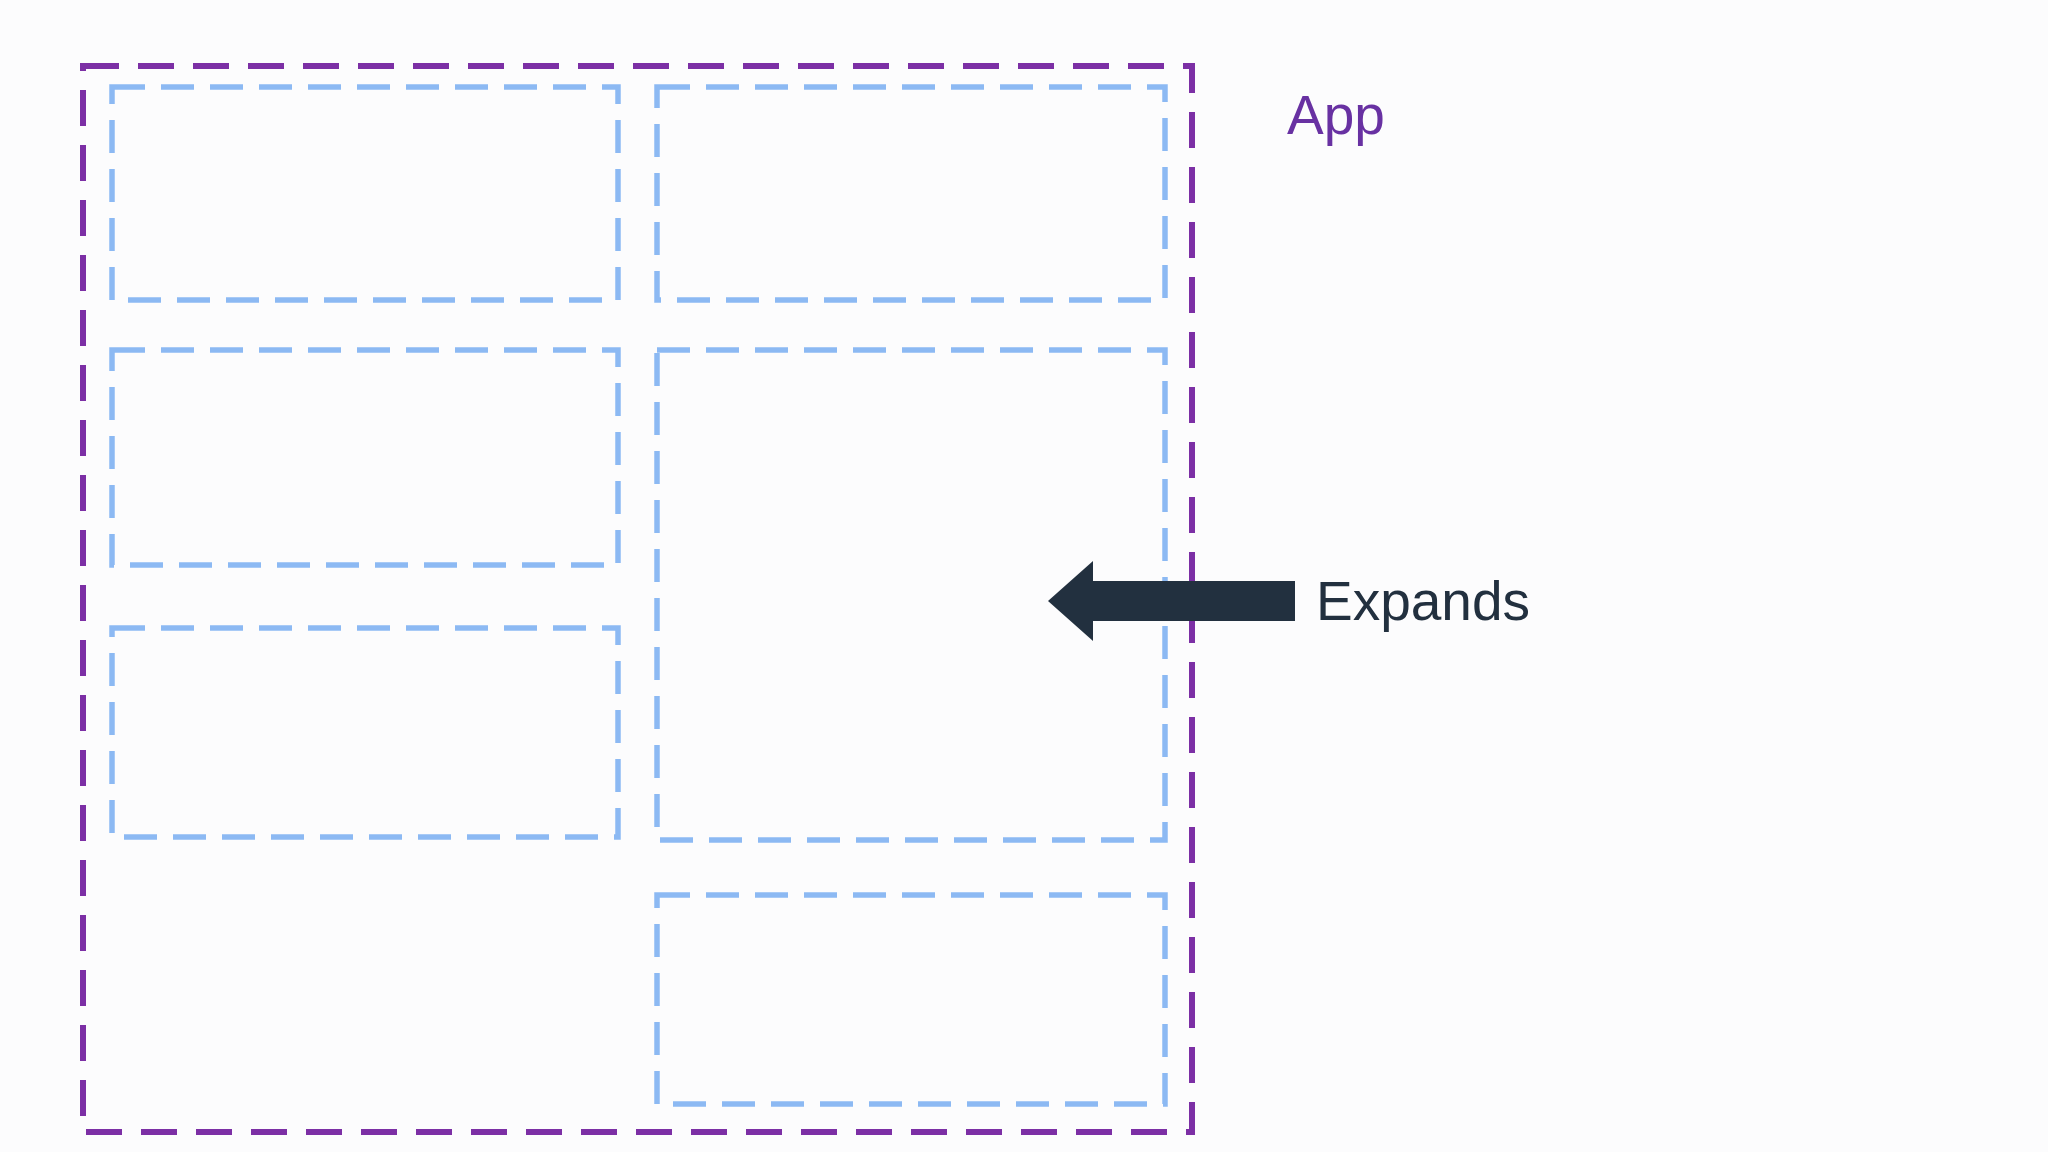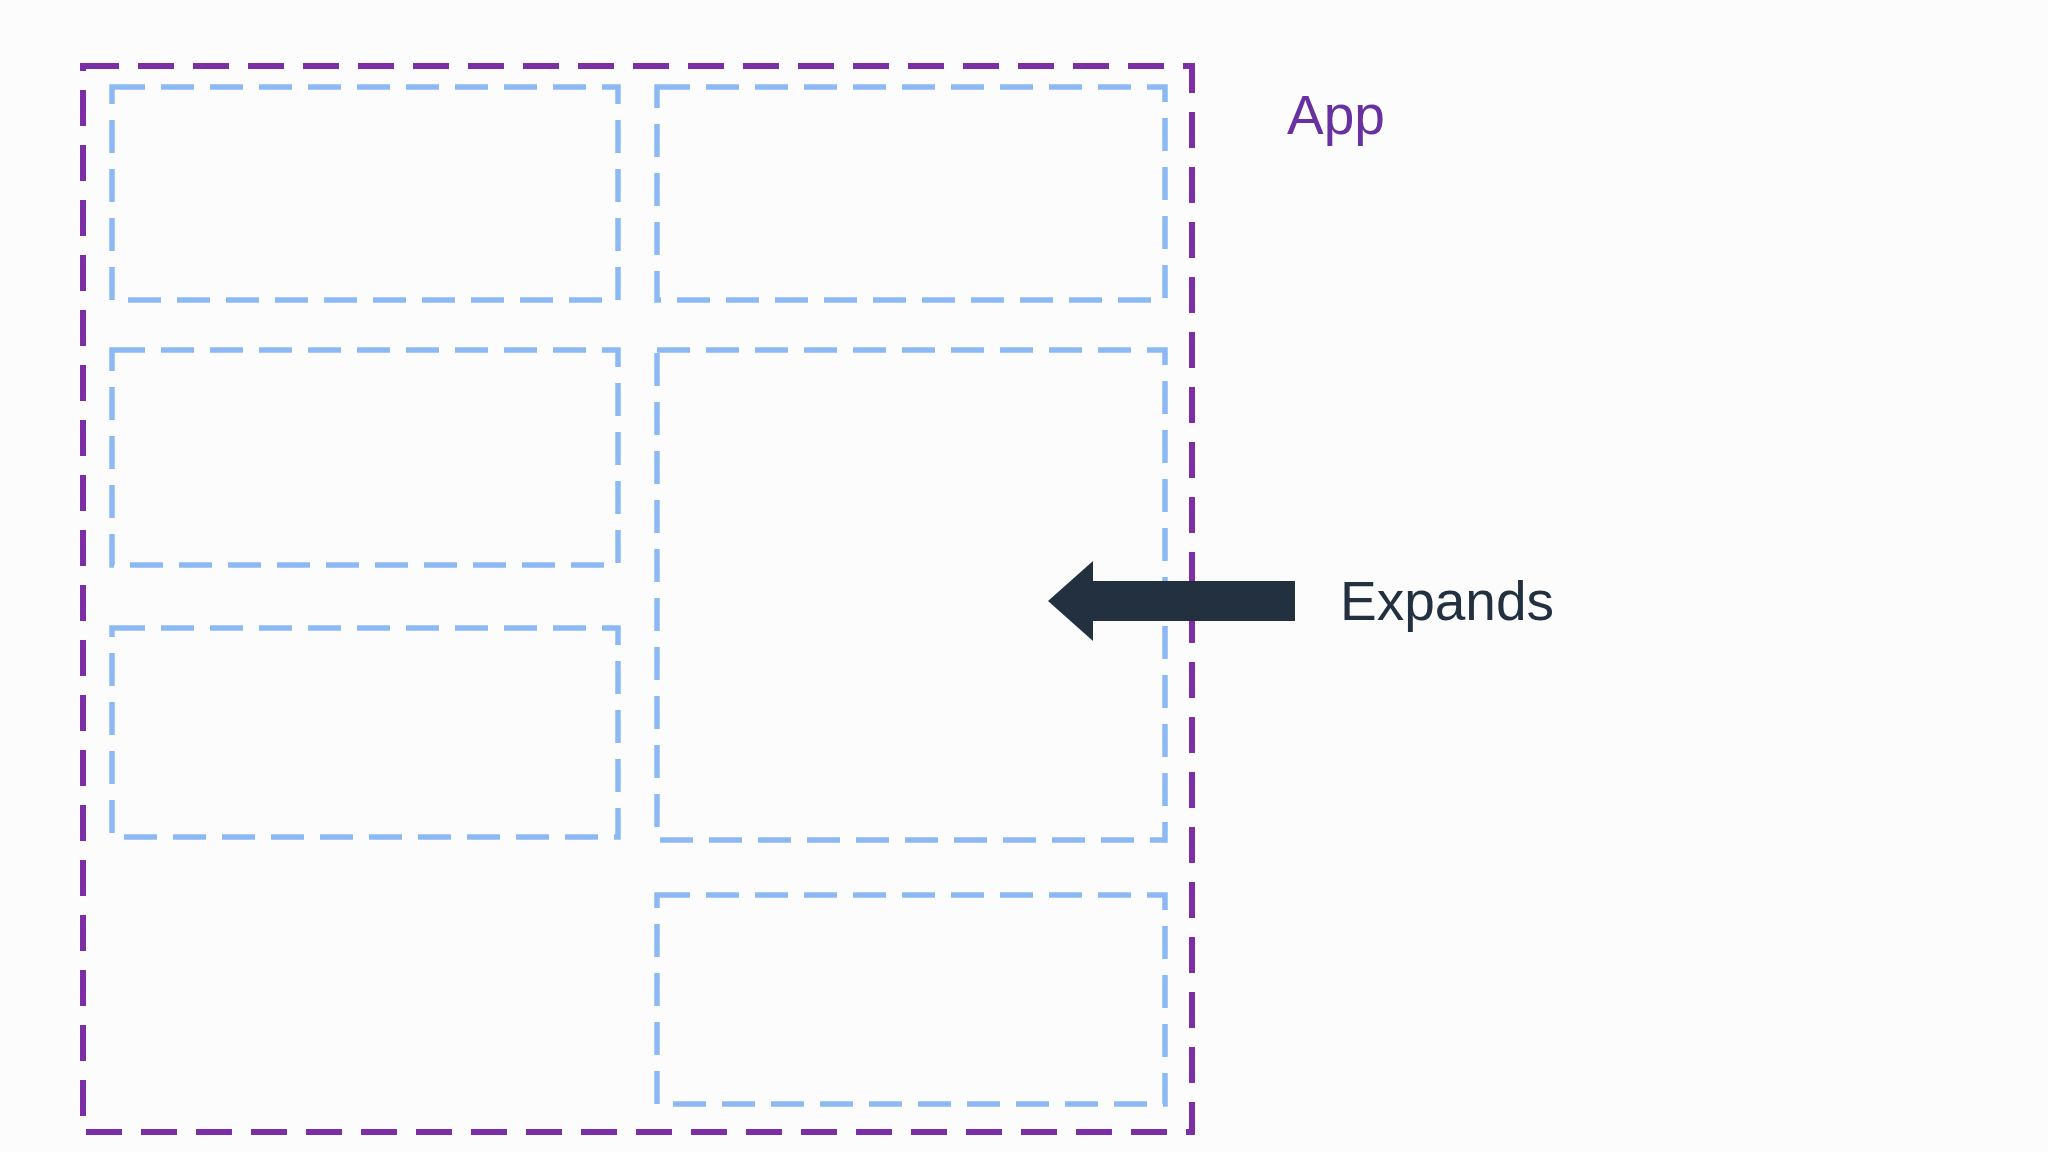--- a/index.html
+++ b/index.html
@@ -48,21 +48,21 @@
   .label {
     position: absolute;
     line-height: 1;
     font-size: 55px;
     font-weight: 400;
     white-space: nowrap;
     user-select: none;
   }
   .app-label     { left: 1287px; top: 88px;  color: var(--app-label); }
   .widgets-label { left: 1287px; top: 186px; color: var(--widgets-label); }
-  .expands-label { left: 1316px; top: 574px; color: var(--expands-label); margin-left: 24px; }
+  .expands-label { left: 1316px; top: 574px; color: var(--expands-label); }
 </style>
 </head>
 <body>
 
 <div class="stage">
 
   <svg class="canvas" viewBox="0 0 2048 1152" xmlns="http://www.w3.org/2000/svg">
 
     <rect class="app-rect" x="83" y="66" width="1109" height="1066"></rect>
 

